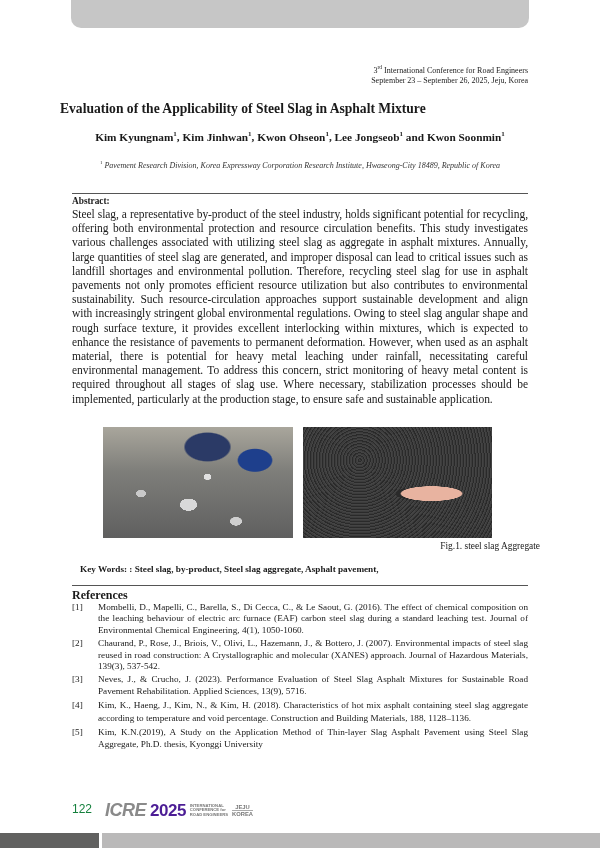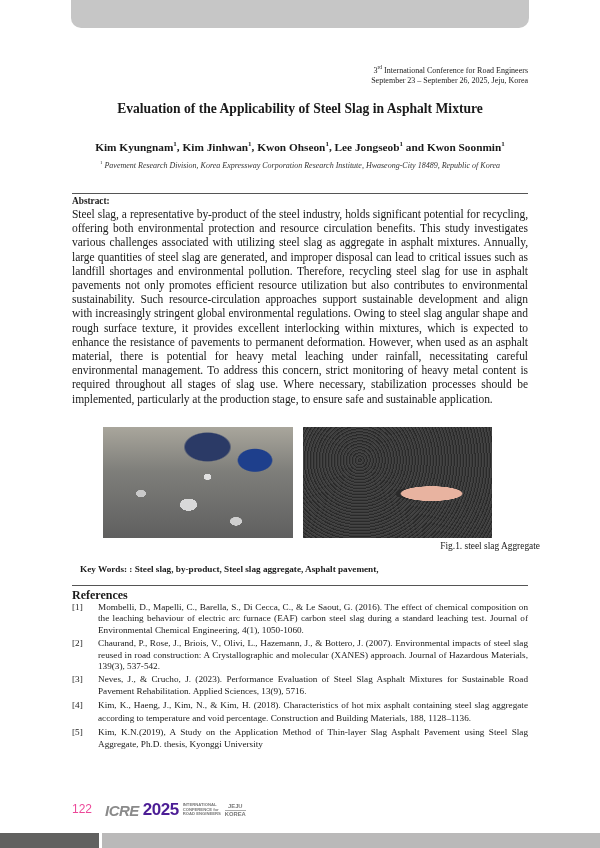--- a/index.html
+++ b/index.html
@@ -2,22 +2,22 @@
 <html><head>
 <meta charset="utf-8">
 <style>
   html, body { margin:0; padding:0; }
   body { width:600px; height:848px; background:#fff; position:relative; overflow:hidden;
          font-family:"Liberation Serif", serif; color:#1a1a1a; }
   .top-tab { position:absolute; left:71px; top:0; width:458px; height:28px; background:#c6c6c6;
              border-radius:0 0 10px 10px; }
   .conf-header { position:absolute; right:72px; top:62px; text-align:right; font-size:8px; line-height:10px; color:#222; }
   .conf-header sup { font-size:5.5px; }
-  .title { position:absolute; left:60px; width:480px; top:101px; text-align:center; font-weight:bold; font-size:13.6px; }
-  .authors { position:absolute; left:60px; width:480px; top:130px; text-align:center; font-weight:bold; font-size:11.3px;margin-top:10px; }
+  .title { position:absolute; left:60px; width:480px; top:101px; font-weight:bold; font-size:13.6px; }
+  .authors { position:absolute; left:60px; width:480px; top:130px; text-align:center; font-weight:bold; font-size:11.3px; }
   .authors sup { font-size:7px; }
   .affil { position:absolute; left:60px; width:480px; top:157px; text-align:center; font-style:italic; font-size:8px; line-height:11px; color:#333; }
   .affil sup { font-size:5px; font-style:normal; }
   .rule { position:absolute; left:72px; width:456px; height:1px; background:#555; }
   .abstract-label { position:absolute; left:72px; top:196px; font-weight:bold; font-size:9.3px;text-align:right; }
   .abstract-body { position:absolute; left:72px; width:456px; top:207px; font-size:11.5px; line-height:14.2px; text-align:justify; text-align-last:left; letter-spacing:-0.05px; }
   .fig { position:absolute; top:427px; height:111px; overflow:hidden; }
   .fig-left { left:103px; width:190px;
      background:
        radial-gradient(ellipse 14px 10px at 45% 70%, #d9d9d9 60%, transparent 62%),
@@ -33,23 +33,23 @@
        radial-gradient(ellipse 16px 7px at 55% 60%, #2a2a2a 70%, transparent 72%),
        repeating-radial-gradient(circle at 30% 30%, #3c3c3c 0 1px, #2a2a2a 1px 2px, #444 2px 3px),
        #333; }
   .fig-caption { position:absolute; left:60px; width:480px; top:541px; text-align:right; font-size:9.4px; }
   .keywords { position:absolute; left:72px; top:564px; font-weight:bold; font-size:9.2px;padding-left:8px; }
   .refs-title { position:absolute; left:72px; top:588px; font-weight:bold; font-size:12px; }
   .refs { position:absolute; left:72px; width:456px; top:602px; font-size:9.2px; line-height:11.4px; }
   .ref { display:flex; margin-bottom:2px; }
   .ref-num { width:26px; flex:none; }
   .ref-text { flex:1; text-align:justify; }
-  .page-num { position:absolute; left:72px; top:802px; font-family:"Liberation Sans", sans-serif; font-size:12px; color:#ec4899; }
+  .page-num { position:absolute; left:72px; top:802px; font-family:"Liberation Sans", sans-serif; font-size:12px; color:#15803d; }
   .logo { position:absolute; left:105px; top:800px; display:flex; align-items:center; gap:4px; font-family:"Liberation Sans", sans-serif; color:#666; }
-  .logo-mark { font-weight:bold; font-style:italic; font-size:15px; color:#8a8a8a; letter-spacing:-0.5px; }
+  .logo-mark { font-weight:bold; font-style:italic; font-size:18px; color:#8a8a8a; letter-spacing:-0.5px; }
   .logo-year { font-weight:bold; font-size:17px; color:#4c1d95; letter-spacing:-0.5px; }
   .logo-sub { font-size:4.2px; line-height:4.6px; font-weight:bold; color:#777; }
   .logo-loc { font-size:5.8px; line-height:6.5px; font-weight:bold; color:#777; text-align:center; }
   .bar-dark { position:absolute; left:0; top:833px; width:99px; height:15px; background:#616160; }
   .bar-light { position:absolute; left:102px; top:833px; width:498px; height:15px; background:#bab9b9; }
 </style>
 </head>
 <body>
 
 <div class="top-tab"></div>

